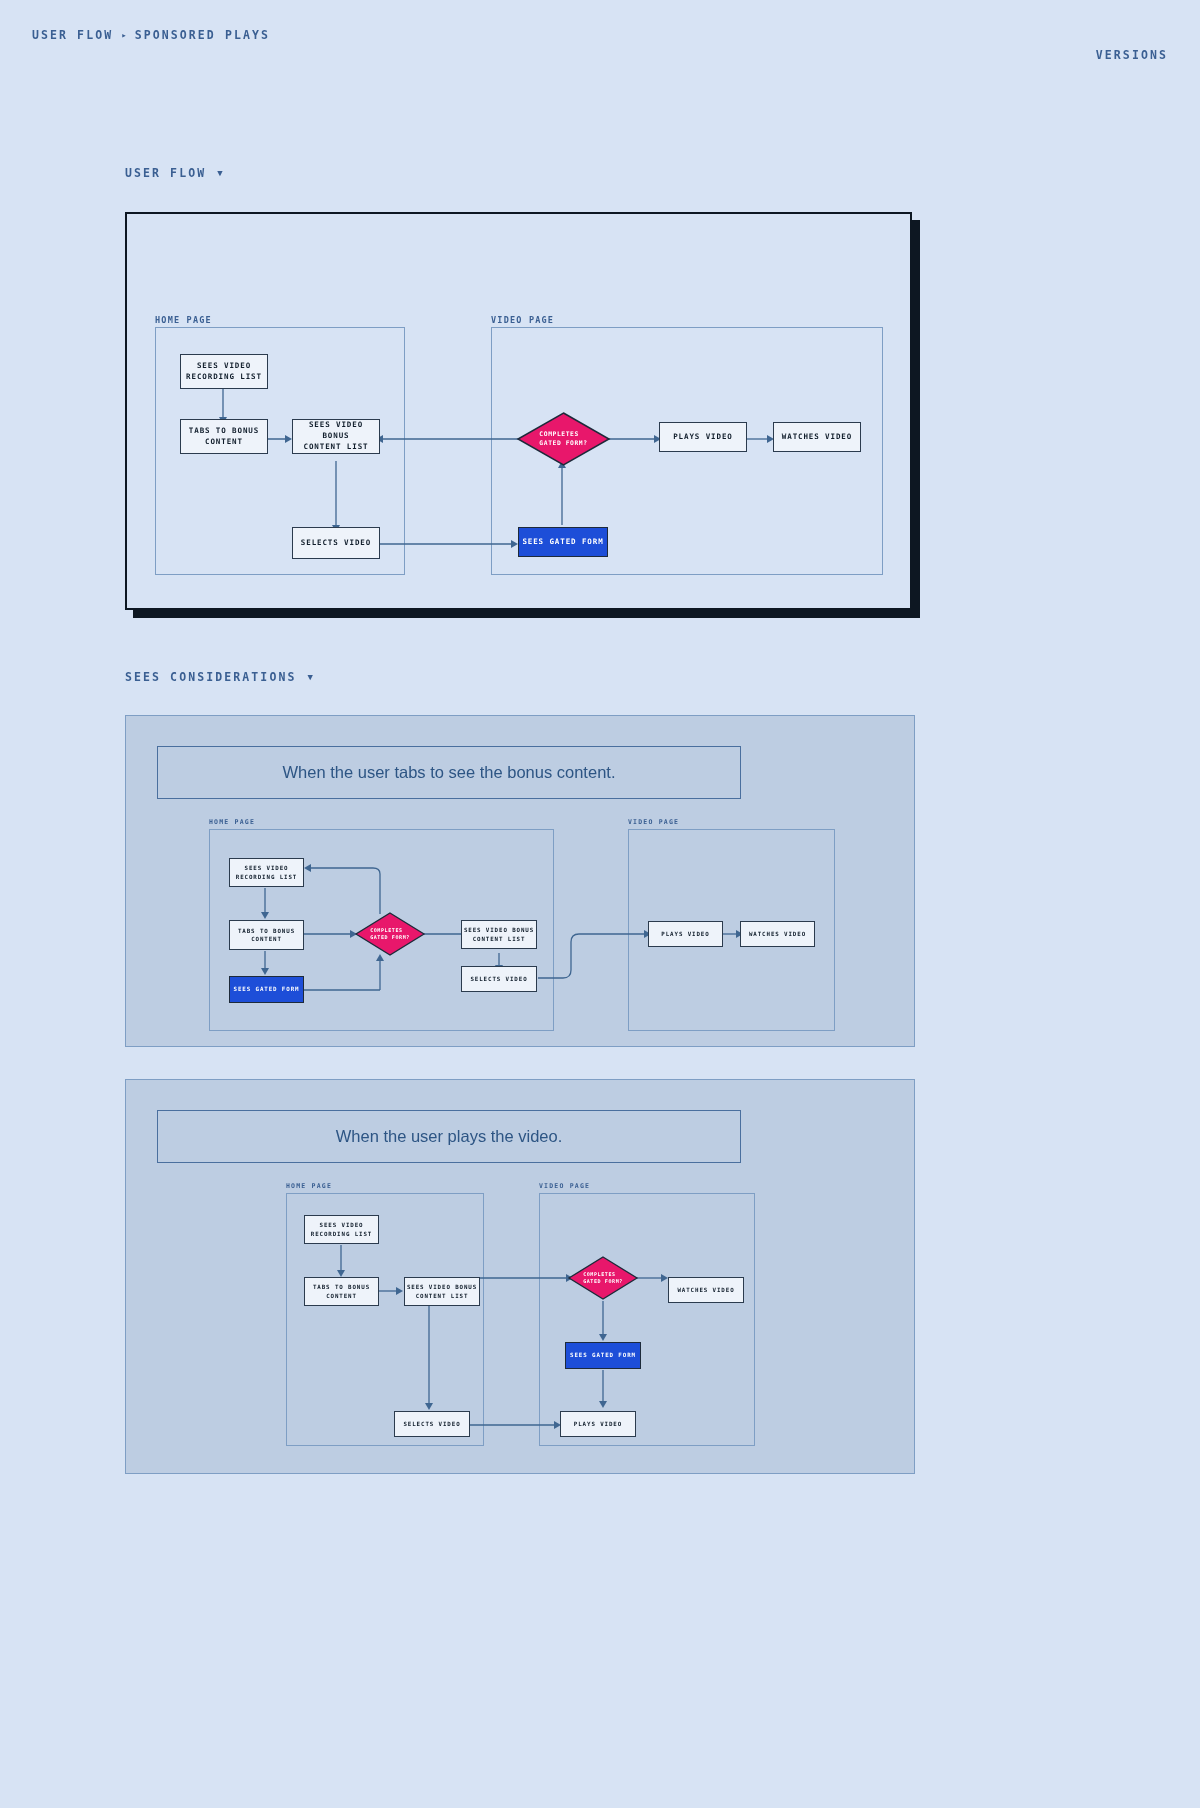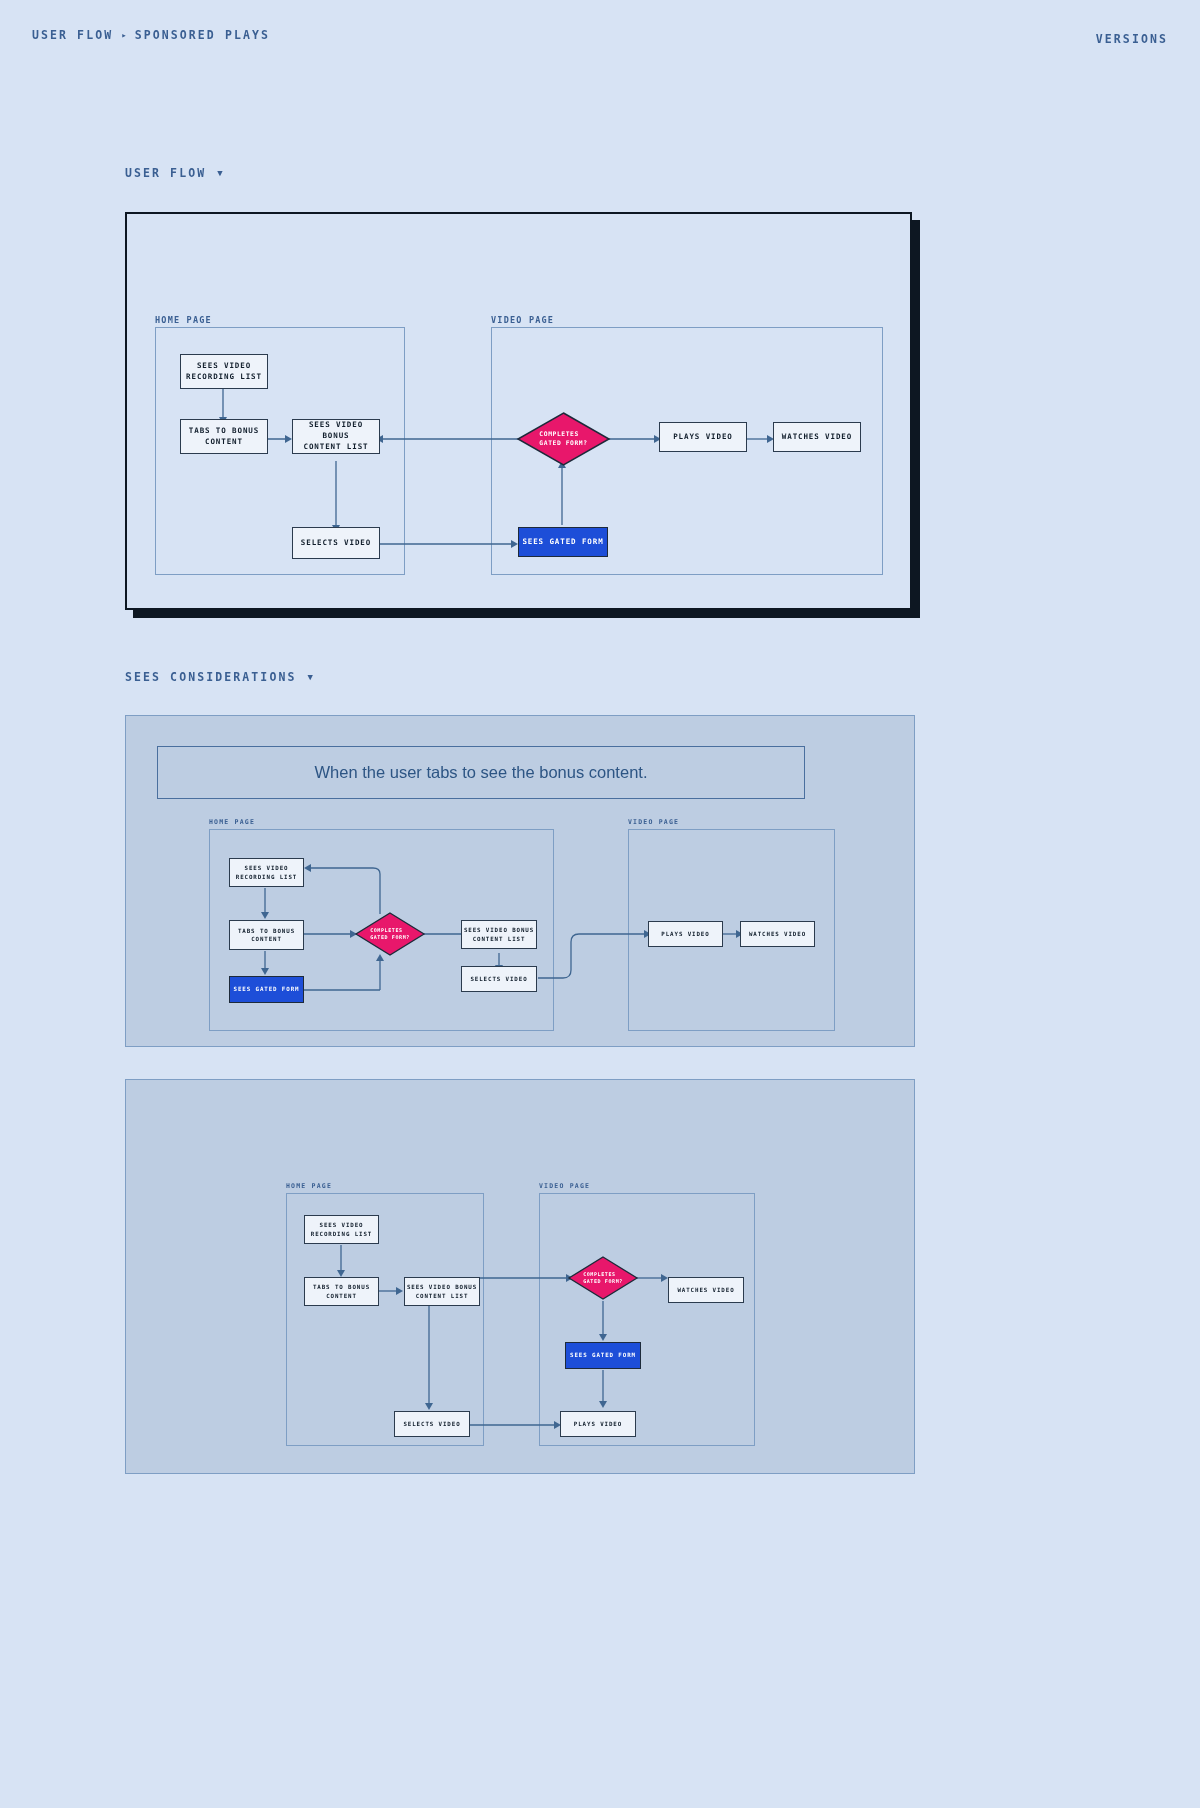--- a/index.html
+++ b/index.html
@@ -15,21 +15,21 @@
     color: #3a5f92;
     font-size: 11.5px;
     letter-spacing: 2.1px;
     font-weight: 700;
   }
   
   .topbar {
     position: absolute; top: 28px; left: 0; width: 1200px; height: 20px;
   }
   .topbar .left { position: absolute; left: 32px; top: 0; display: flex; align-items: center; gap: 8px; }
-  .topbar .right { position: absolute; right: 32px; top: 0; }
+  .topbar .right { position: absolute; right: 32px; top: 16px; }
   .caret-right { color: #3a5f92; font-size: 9px; line-height: 14px; }
 
   
   .section-head { position: absolute; display: flex; align-items: center; gap: 11px; }
   .caret-down { color: #3a5f92; font-size: 9px; }
 
   
   .card { position: absolute; }
   .card1 {
     left: 125px; top: 212px; width: 787px; height: 398px;
@@ -46,21 +46,21 @@
     display: flex; align-items: center; justify-content: center;
     font-family: "Liberation Sans", sans-serif;
     font-size: 17.5px; letter-spacing: .2px;
   }
   .card-alt {
     background: #bdcde2; border: 1px solid #7e9ec4;
   }
   .card2 { left: 125px; top: 715px; width: 790px; height: 332px; }
   .card3 { left: 125px; top: 1079px; width: 790px; height: 395px; }
   .banner-outline {
-    position: absolute; left: 31px; top: 30px; width: 648px; height: 53px;
+    position: absolute; left: 31px; top: 30px; width: 584px; height: 53px;
     border: 1px solid #4a6f9e; color: #2d5584;
     display: flex; align-items: center; justify-content: center;
     font-family: "Liberation Sans", sans-serif;
     font-size: 16.5px;
   }
 
   
   .zone { position: absolute; border: 1px solid #7e9ec4; }
   .zone-label {
     position: absolute;
@@ -237,20 +237,21 @@
   </div>
   <div class="node" style="left:522px; top:205px; width:75px; height:26px; font-size:5.8px;">
     <span>PLAYS VIDEO</span>
   </div>
   <div class="node" style="left:614px; top:205px; width:75px; height:26px; font-size:5.8px;">
     <span>WATCHES VIDEO</span>
   </div>
 </div>
 
 <div class="card card-alt card3">
+  <div class="banner-outline">When the user plays the video.</div>
 
   <div class="zone-label" style="left:160px; top:102px; font-size:6.5px;">HOME PAGE</div>
   <div class="zone-label" style="left:413px; top:102px; font-size:6.5px;">VIDEO PAGE</div>
   <div class="zone" style="left:160px; top:113px; width:198px; height:253px;"></div>
   <div class="zone" style="left:413px; top:113px; width:216px; height:253px;"></div>
 
   <svg class="edges" width="790" height="395">
 
     <line x1="215" y1="165" x2="215" y2="190"></line>
     <polygon points="211,190 219,190 215,197"></polygon>

